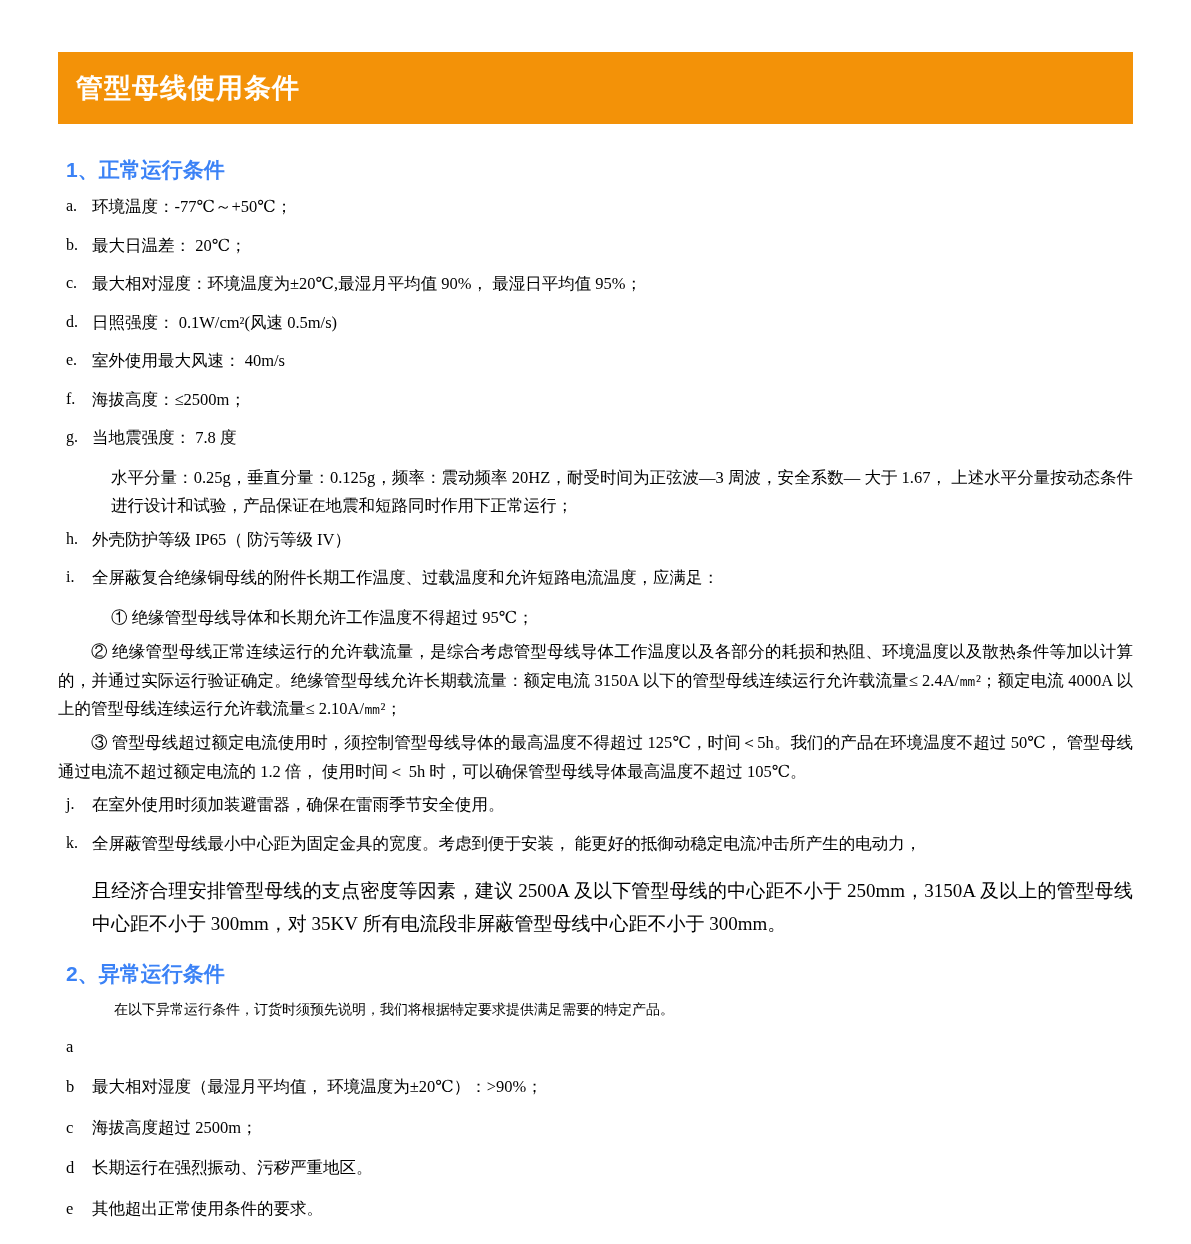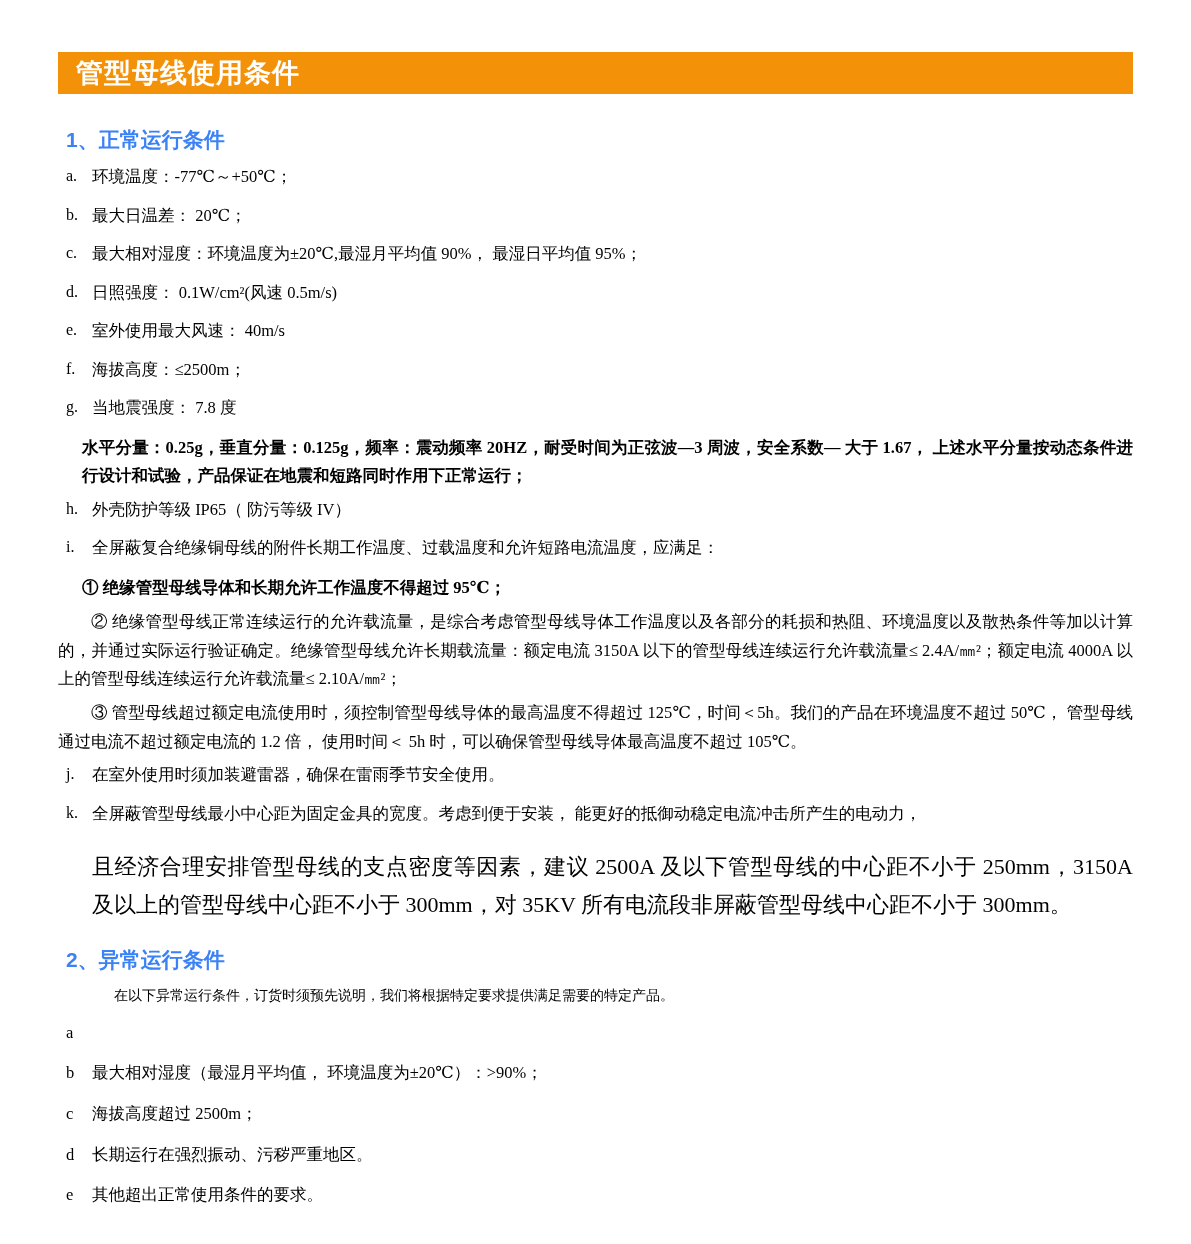--- a/index.html
+++ b/index.html
@@ -17,21 +17,21 @@
   .page {
     position: relative;
     width: 1191px;
     min-height: 1244px;
     box-sizing: border-box;
     padding: 0;
   }
   .header-bar {
     margin: 52px 58px 0 58px;
     background: #f39208;
-    height: 42px;
+    height: 72px;
     display: flex;
     align-items: center;
     padding-left: 18px;
     box-sizing: border-box;
   }
   .header-bar .title {
     font-family: "Liberation Sans", "DejaVu Sans", sans-serif;
     font-weight: bold;
     font-size: 27px;
     color: #ffffff;
@@ -74,27 +74,26 @@
   .sub-para {
     font-size: 16.5px;
     line-height: 1.72;
     margin: 0 0 6px 0;
     text-align: justify;
   }
   .indent2 {
     text-indent: 2em;
   }
   .hang {
-    margin-left: 24px;
-    text-align: justify;
-    font-weight: bold;
+    margin-left: 53px;
+    text-align: justify;
   }
   .cont-line {
     margin-left: 34px;
-    font-size: 22px;
+    font-size: 19px;
     line-height: 1.72;
     text-align: justify;
   }
   .section2-lead {
     font-size: 14px;
     line-height: 1.72;
     margin: 4px 0 12px 0;
     text-indent: 4em;
   }
   .item2 {

